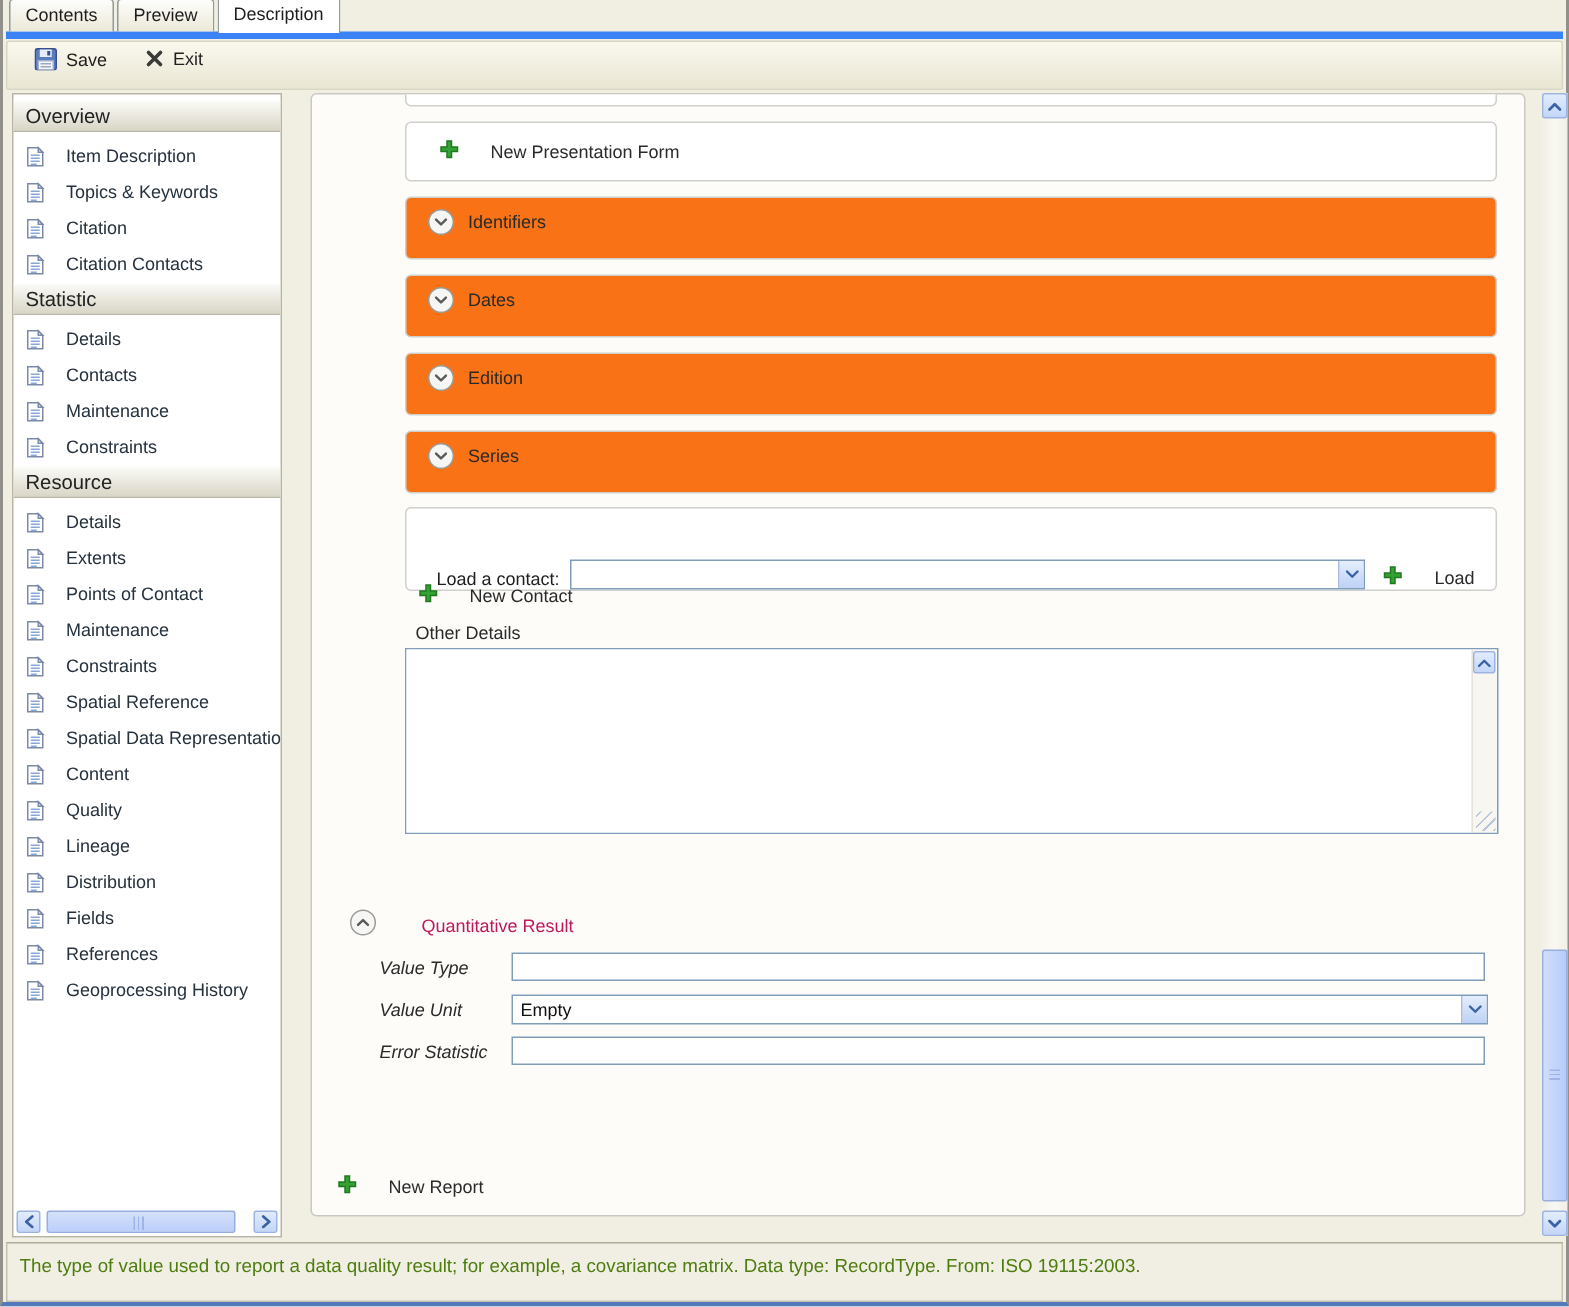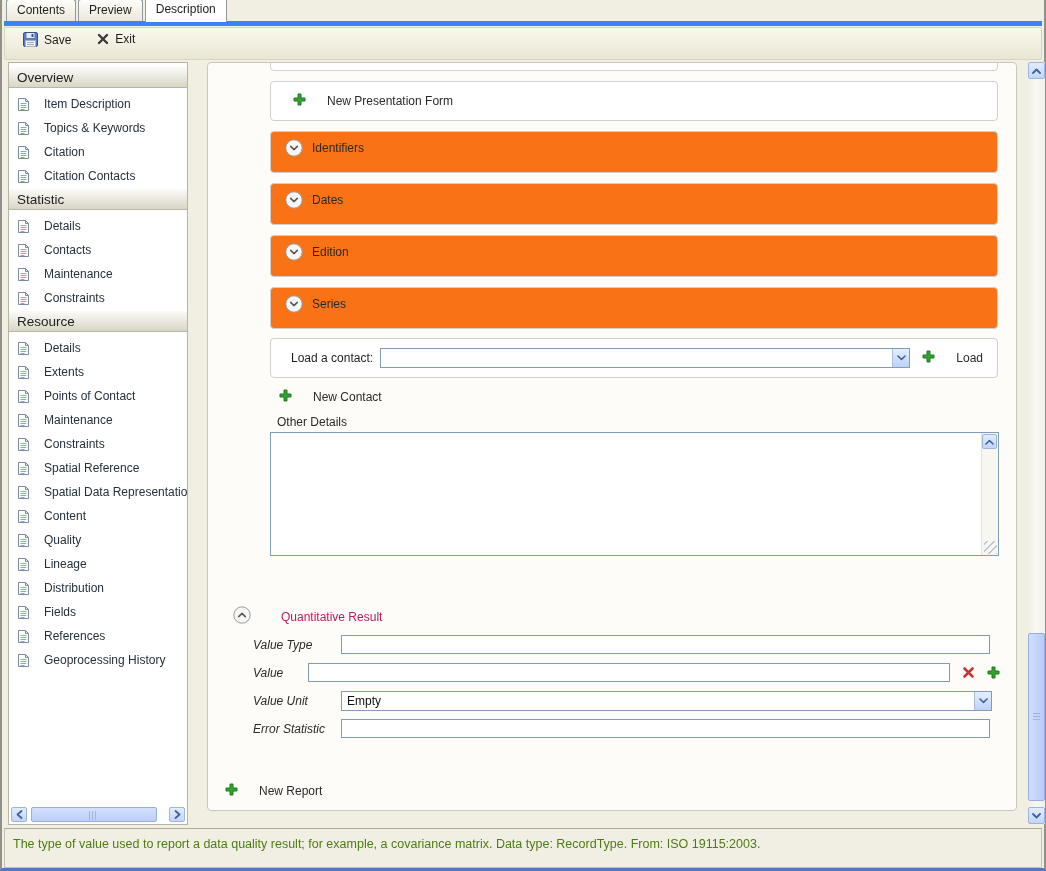--- a/index.html
+++ b/index.html
@@ -39,21 +39,21 @@
 
   
   .main-panel { position:absolute; left:205px; top:62px; width:810px; height:749px; background:#fdfcf9; border:1px solid #c9c8c2; border-radius:4px; overflow:hidden; }
   .gbox { position:absolute; background:#fff; border:1px solid #cfcfcb; border-radius:4px; }
   .box-cut  { left:62px; right:18px; top:-9px; height:17px; }
   .box-npf  { left:62px; right:18px; top:18px; height:40px; display:flex; align-items:center; padding-left:22px; }
   .collapsed-stack { position:absolute; left:62px; right:18px; top:68px; }
   .collapse-box { position:relative; background:#f97316; border:1px solid #cfcfcb; border-radius:4px; height:42px; margin-bottom:10px; padding:7px 0 0 14px; display:flex; align-items:flex-start; }
   .collapse-box .clabel { margin-left:9px; margin-top:2px; color:#2a2a2a; }
   .action { display:inline-flex; align-items:center; gap:21px; cursor:default; color:#2a2a2a; }
-  .box-load { left:62px; right:18px; top:275px; height:40px; display:flex; align-items:center; padding:0 14px 0 20px; }
+  .box-load { left:62px; right:18px; top:275px; height:56px; display:flex; align-items:flex-end; padding:0 14px 0 20px; }
   .box-load .llabel { margin-right:7px; white-space:nowrap; }
   .combo { flex:1; height:20px; background:#fff; border:1px solid #7f9db9; display:flex; align-items:center; position:relative; margin-right:12px; }
   .combo .cv { flex:1; padding-left:4px; color:#111; }
   .combo .cbtn { width:17px; height:18px; margin:0; background:linear-gradient(#e4eefd,#bed2f6); border-left:1px solid #aabbdd; display:flex; align-items:center; justify-content:center; }
   .act-new-contact { position:absolute; left:71px; top:326px;justify-content:flex-end; }
   .lbl-other-details { position:absolute; left:69px; top:352px; color:#2a2a2a; }
   .ta-wrap { position:absolute; left:62px; right:17px; top:369px; height:124px; border:1px solid #7f9db9; background:#fff; }
   .ta-wrap textarea { position:absolute; left:0; top:0; right:17px; bottom:0; width:calc(100% - 17px); height:100%; border:none; outline:none; resize:none; background:#fff; font-family:"Liberation Sans",sans-serif; font-size:12px; }
   .ta-strip { position:absolute; right:0; top:0; width:17px; height:100%; background:#f7f6f1; border-left:1px solid #e4e2da; }
   .ta-up { position:absolute; right:1px; top:1px; width:15px; height:15px; background:linear-gradient(#e2ecfd,#c3d6f8); border:1px solid #9db4e2; border-radius:2px; display:flex; align-items:center; justify-content:center; }
@@ -518,34 +518,20 @@
             <path d="M5.7 10.6 L9 7.4 L12.3 10.6" fill="none" stroke="#5a5a5a" stroke-width="1.6" stroke-linecap="round" stroke-linejoin="round"></path>
           </svg></span>
       <span class="clabel">Quantitative Result</span>
     </div>
 
     <div class="qr-fields">
       <div class="frow">
         <span class="flabel">Value Type</span>
         <input type="text" value="" style="">
       </div>
-      <div class="frow value-row">
-        <span class="flabel">Value</span>
-        <input type="text" value="" style="">
-        <span class="row-icon">
-            <svg width="13" height="13" viewBox="0 0 13 13">
-              <path d="M2.5 2.5 L10.5 10.5 M10.5 2.5 L2.5 10.5" stroke="#c03a38" stroke-width="2.6" stroke-linecap="round"></path>
-            </svg>
-          </span>
-        <span class="row-icon">
-            <svg width="13" height="13" viewBox="0 0 13 13">
-              <path d="M5 1 h3 v4 h4 v3 h-4 v4 h-3 v-4 h-4 v-3 h4 z" fill="#35a135" stroke="#1f7a1f"></path>
-            </svg>
-          </span>
-      </div>
       <div class="frow unit-row">
         <span class="flabel">Value Unit</span>
         <div class="selectbox">
           <span class="cv">Empty</span>
           <span class="cbtn">
               <svg width="9" height="6" viewBox="0 0 9 6">
                 <path d="M1 1 L4.5 4.5 L8 1" fill="none" stroke="#3b62a5" stroke-width="1.6" stroke-linecap="round" stroke-linejoin="round"></path>
               </svg>
             </span>
         </div>

